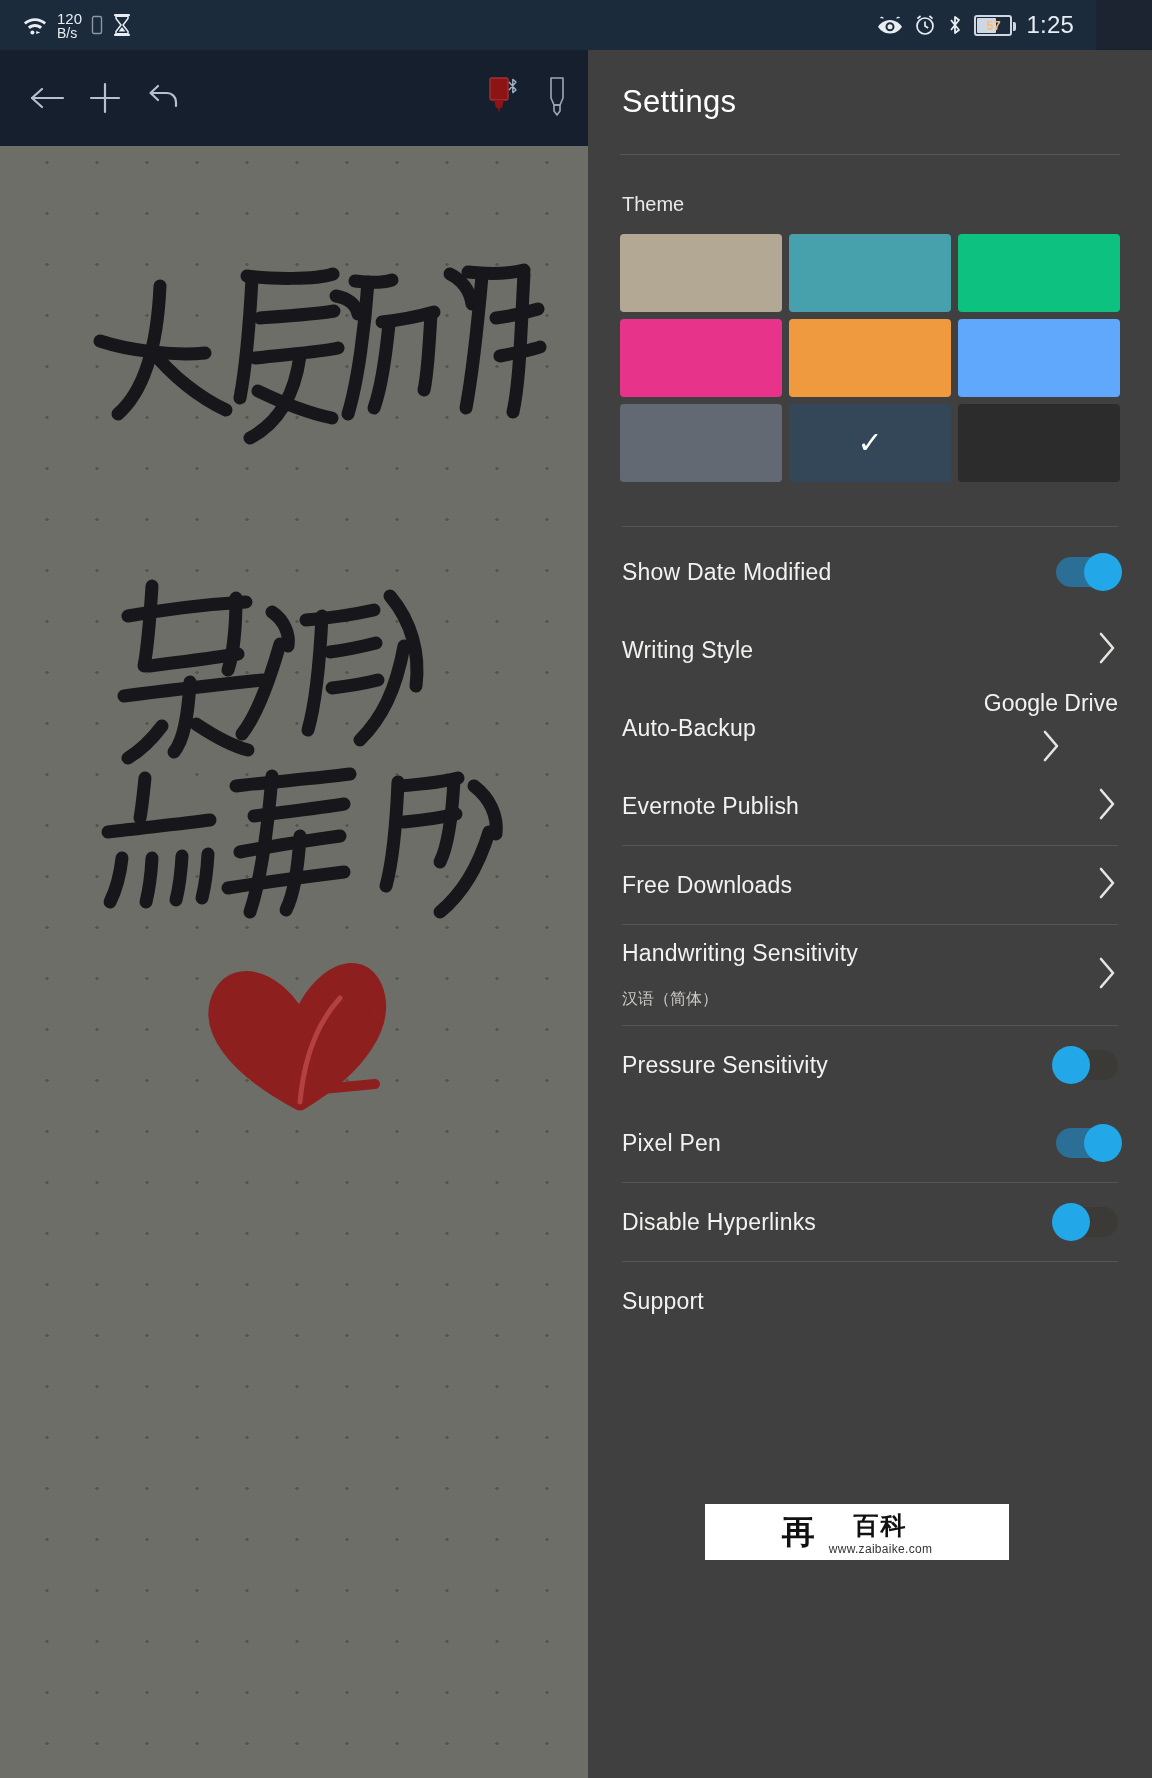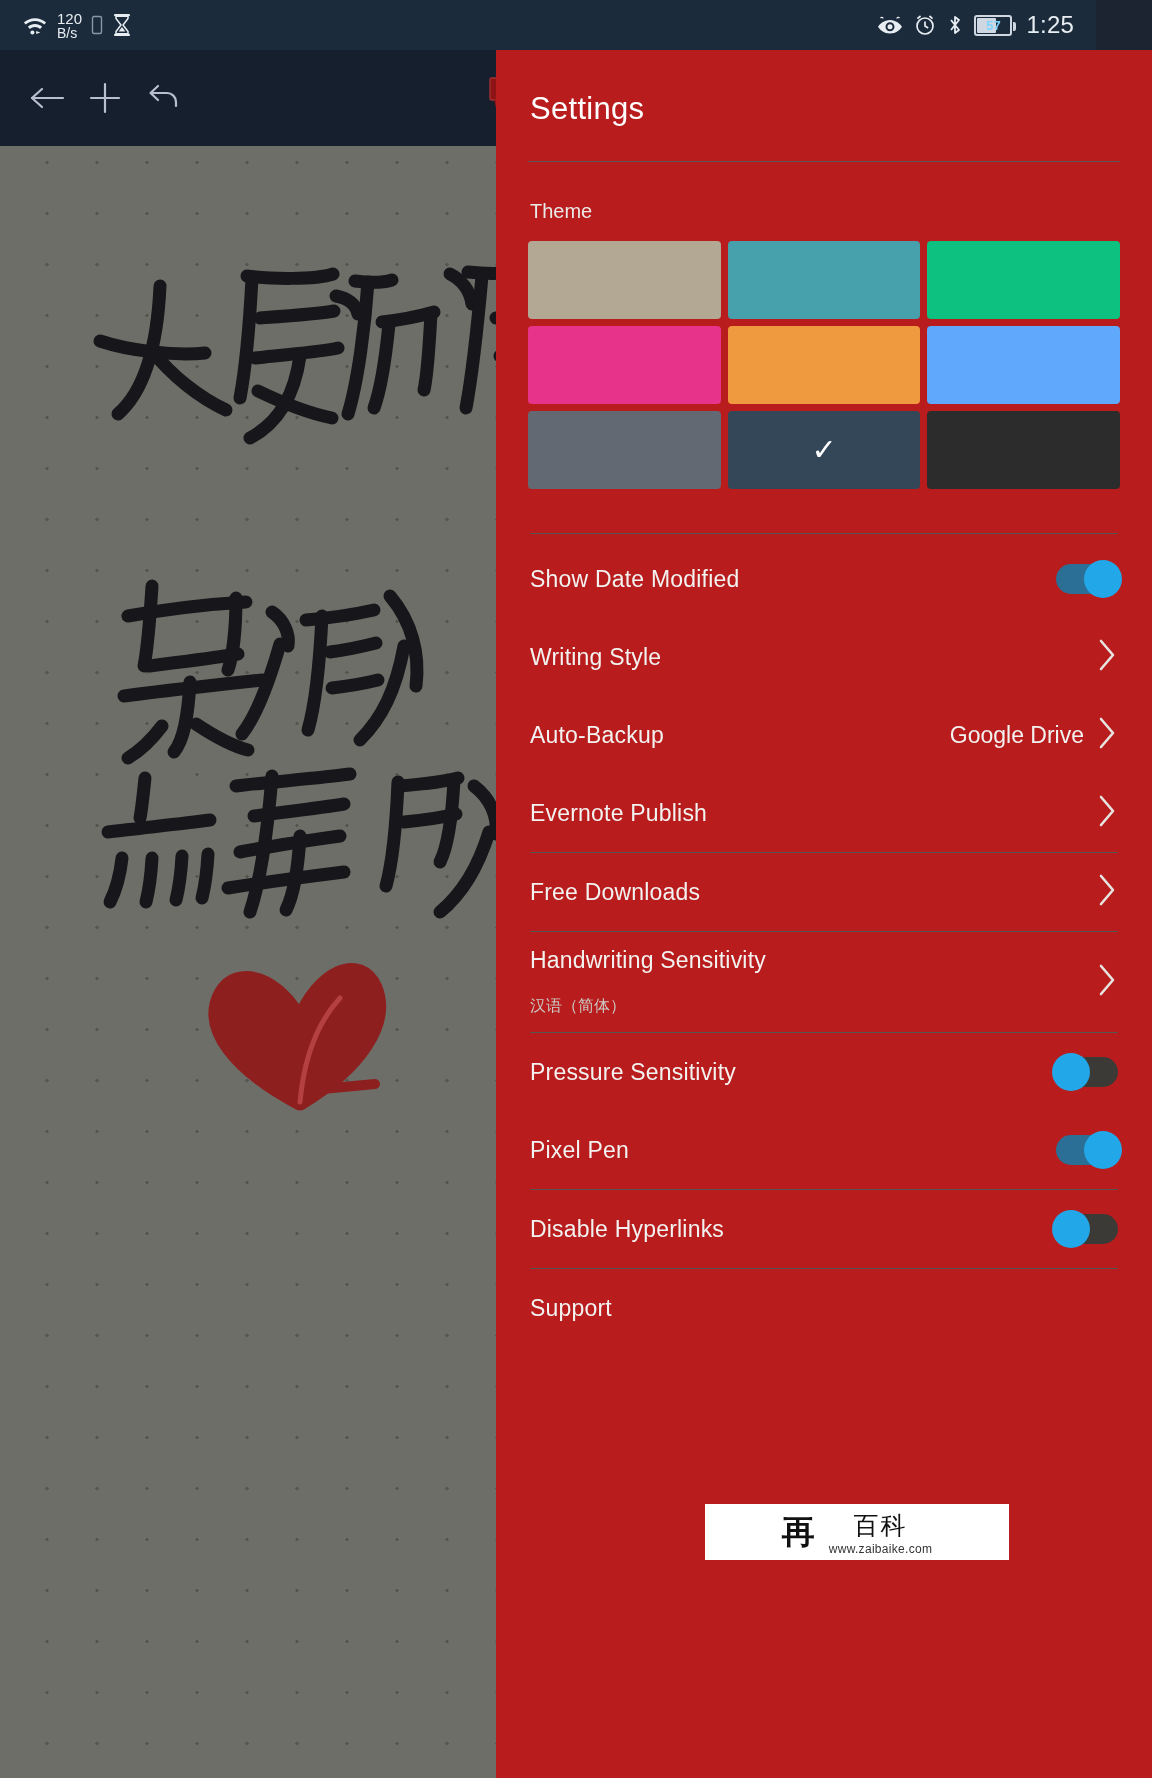--- a/index.html
+++ b/index.html
@@ -26,21 +26,21 @@
   .net-rate { font-size: 14px; line-height: 1.0; text-align: left; }
   .net-rate .n { display: block; font-size: 15px; font-weight: 400; }
   .net-rate .u { display: block; font-size: 14px; }
   .sb-ico { display: inline-flex; align-items: center; justify-content: center; }
   .sb-time { font-size: 24px; letter-spacing: .2px; margin-left: 3px; }
   .batt {
     position: relative;
     width: 38px; height: 21px;
     border: 2px solid #cfd8e2; border-radius: 3px;
     display: flex; align-items: center; justify-content: center;
-    font-size: 13px; color: #7dd3fc; font-weight: 700;
+    font-size: 13px; color: #fdba74; font-weight: 700;
   }
   .batt .fill {
     position: absolute; left: 1px; top: 1px; bottom: 1px;
     width: 55%; background: #cfd8e2; border-radius: 1px;
   }
   .batt span { position: relative; z-index: 2; }
   .batt:after {
     content: ""; position: absolute; right: -6px; top: 5px;
     width: 3px; height: 9px; background: #cfd8e2; border-radius: 0 2px 2px 0;
   }
@@ -76,24 +76,24 @@
     position: absolute; inset: 0;
     background-image: radial-gradient(circle, rgba(0,0,0,.22) 1.6px, transparent 1.8px);
     background-size: 50px 51px;
     background-position: 22px 42px;
   }
   .ink { position: absolute; left: 0; top: 0; }
 
   
   .settings {
     position: absolute; right: 0; top: 50px;
-    width: 656px; height: 1728px;
-    background: #b91c1c;
+    width: 564px; height: 1728px;
+    background: #404040;
     color: #fff;
-    padding: 7px 32px;
+    padding: 0 32px;
     overflow: hidden;
   }
   .s-title {
     font-size: 31px; font-weight: 400; color: #ffffff;
     padding: 34px 0 0 2px; letter-spacing: .3px;
   }
   .s-rule { height: 1px; background: #575653; margin: 34px 0 0 0; }
   .s-sub {
     font-size: 20px; color: #e9e9e7; padding: 38px 0 18px 2px;
   }
@@ -124,21 +124,21 @@
     gap: 32px;
   }
   .row .label {
     font-size: 23px; color: #f2f2f0; font-weight: 400; letter-spacing: .2px;
   }
   .row .sublabel {
     font-size: 16px; color: #c9c8c4; margin-top: 22px;
   }
   .row .labelwrap { display: flex; flex-direction: column; }
   .row .right {
-    margin-left: auto; display: flex; align-items: center; gap: 12px;
+    margin-left: auto; display: flex; align-items: center; gap: 12px; flex-direction: column;
   }
   .row .value { font-size: 23px; color: #f2f2f0; }
   .chev { color: #e6e5e2; }
 
   .divider { height: 1px; background: #56554f; margin: 0 2px; }
 
   .toggle {
     width: 62px; height: 30px; border-radius: 16px;
     position: relative; display: inline-block;
   }
@@ -158,21 +158,21 @@
     width: 304px; height: 56px;
     background: #ffffff;
     display: flex; align-items: center; justify-content: center;
     gap: 14px;
   }
   .wm-cn {
     font-family: "DejaVu Sans", sans-serif;
     font-size: 33px; font-weight: 700; color: #111;
   }
   .wm-right { display: flex; flex-direction: column; align-items: center; }
-  .wm-bk { font-family: "DejaVu Sans", sans-serif; font-size: 25px; font-weight: 400; color: #111; letter-spacing: 2px; }
+  .wm-bk { font-family: "DejaVu Sans", sans-serif; font-size: 25px; font-weight: 700; color: #111; letter-spacing: 2px; }
   .wm-url { font-size: 12px; color: #333; letter-spacing: .3px; }
 </style>
 </head>
 <body>
 
 <div id="app">
 
   <div class="statusbar">
     <div class="sb-left">
       <span class="sb-ico">

